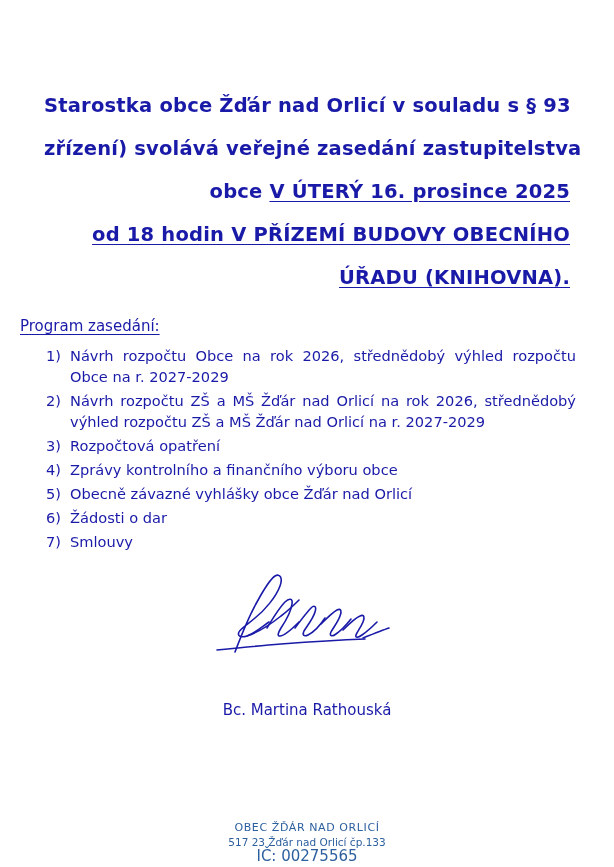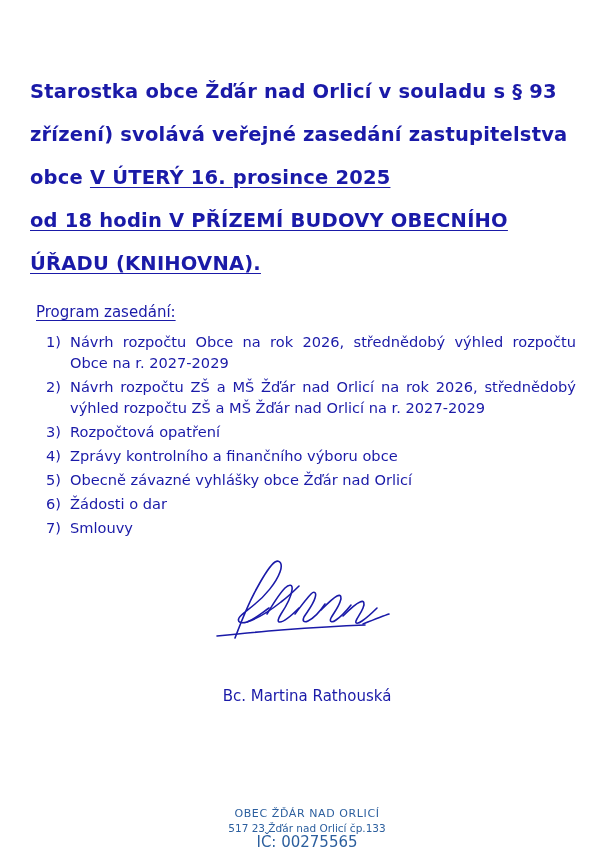--- a/index.html
+++ b/index.html
@@ -17,41 +17,41 @@
   .page {
     position: relative;
     width: 614px;
     height: 867px;
     box-sizing: border-box;
     padding: 0;
   }
 
   
   .heading {
-    margin: 0;
+    margin: 14px;
     padding: 70px 30px 0 30px;
-    text-align: left;
+    text-align: right;
     font-weight: bold;
     font-size: 19.5px;
     line-height: 43px;
     letter-spacing: 0.2px;
     color: #1a1aa8;
   }
   .heading .line {
     display: block;
     white-space: nowrap;
   }
   .heading .u {
     text-decoration: underline;
     text-underline-offset: 3px;
   }
 
   
   .program-title {
-    margin: 18px 0 0 36px;
+    margin: 18px 0 0 20px;
     font-size: 15px;
     font-weight: normal;
     text-decoration: underline;
     text-underline-offset: 3px;
     color: #1a1aa8;
   }
 
   .agenda {
     margin: 10px 0 0 0;
     padding: 0 38px 0 46px;

